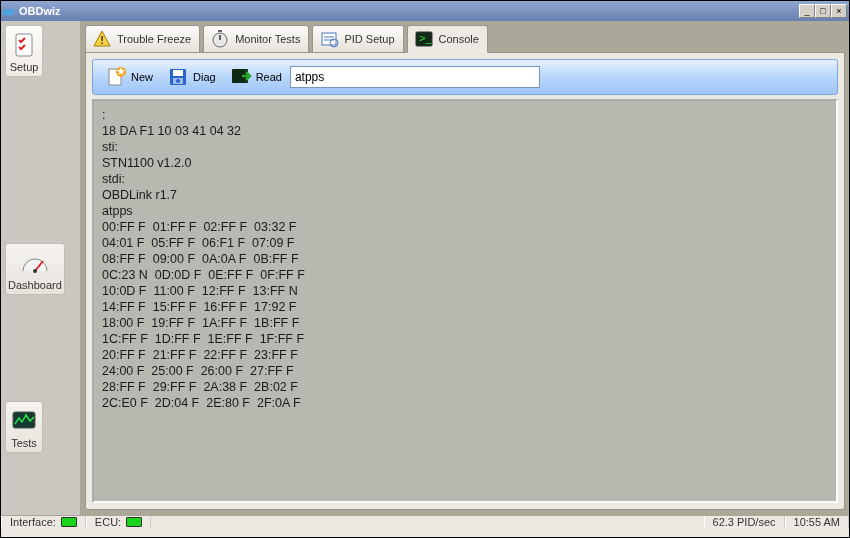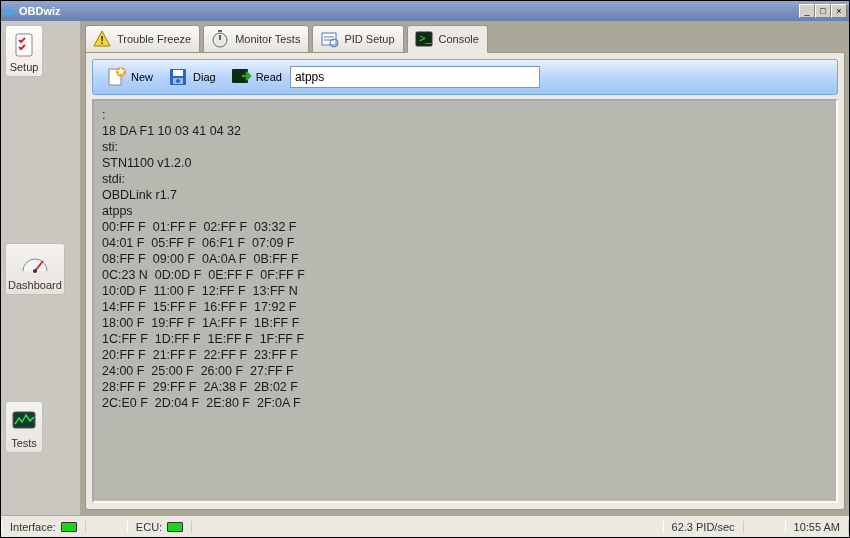--- a/index.html
+++ b/index.html
@@ -18,21 +18,21 @@
 .tabs { display: flex; align-items: center; padding: 4px 4px 0 4px; gap: 3px; background: #aca899; }
 .tab { background: linear-gradient(#fdfcfb,#e6e2da); border: 1px solid #99958b; border-radius: 3px 3px 0 0; padding: 3px 8px 4px 6px; display: flex; align-items: center; gap: 5px; cursor: pointer; font-size: 12px; color: #333; height:28px; }
 .tab.active { background: #ece9e2; border-bottom-color: #ece9e2; position: relative; z-index: 2; }
 .tab .ic { width: 20px; height: 20px; display: flex; align-items: center; justify-content: center; }
 .panelwrap { flex: 1; margin: 0 4px 4px 4px; background: #ece9e2; border: 1px solid #99958b; border-radius: 0 0 3px 3px; display: flex; flex-direction: column; min-height: 0; position: relative; top: -1px; }
 .toolbar2 { margin: 6px 6px 4px 6px; background: linear-gradient(#e8f1fd,#b9d6fb,#9fc6f6); border: 1px solid #7aa7de; border-radius: 3px; padding: 4px 6px; display: flex; align-items: center; gap: 2px; }
 .toolbar2 .tbtn { display: flex; align-items: center; gap: 4px; padding: 2px 6px; cursor: pointer; border-radius: 2px; }
 .toolbar2 .tbtn .ic { width: 22px; height: 22px; display:flex; align-items:center; justify-content:center; }
 .toolbar2 input { flex: 0 0 250px; height: 22px; border: 1px solid #7a96bf; padding: 0 4px; background: #fff; font-size: 12px; }
 .console { flex: 1; margin: 0 6px 6px 6px; background: #b8b7b0; border: 2px inset #fff; padding: 6px 8px; overflow-y: auto; white-space: pre; font-size: 12.5px; color: #1a1a1a; line-height: 16px; font-family: Arial, sans-serif; }
-.statusbar { height: 22px; background: #ece9e2; border-top: 1px solid #aca899; display: flex; align-items: center; gap: 41px; }
+.statusbar { height: 22px; background: #ece9e2; border-top: 1px solid #aca899; display: flex; align-items: flex-start; }
 .statusbar .cell { border-right: 1px solid #cfcabf; border-left: 1px solid #fff; padding: 0 8px; display: flex; align-items: center; gap: 5px; color: #333; }
 .statusbar .spacer { flex: 1; border-right: 1px solid #cfcabf; border-left: 1px solid #fff; }
 .led { width: 16px; height: 10px; border: 1px solid #333; background: #1ad41a; border-radius: 1px; }
 </style>
 </head>
 <body>
 
 <div class="titlebar">
   <span class="icon">
     <svg width="14" height="14" viewBox="0 0 14 14">

